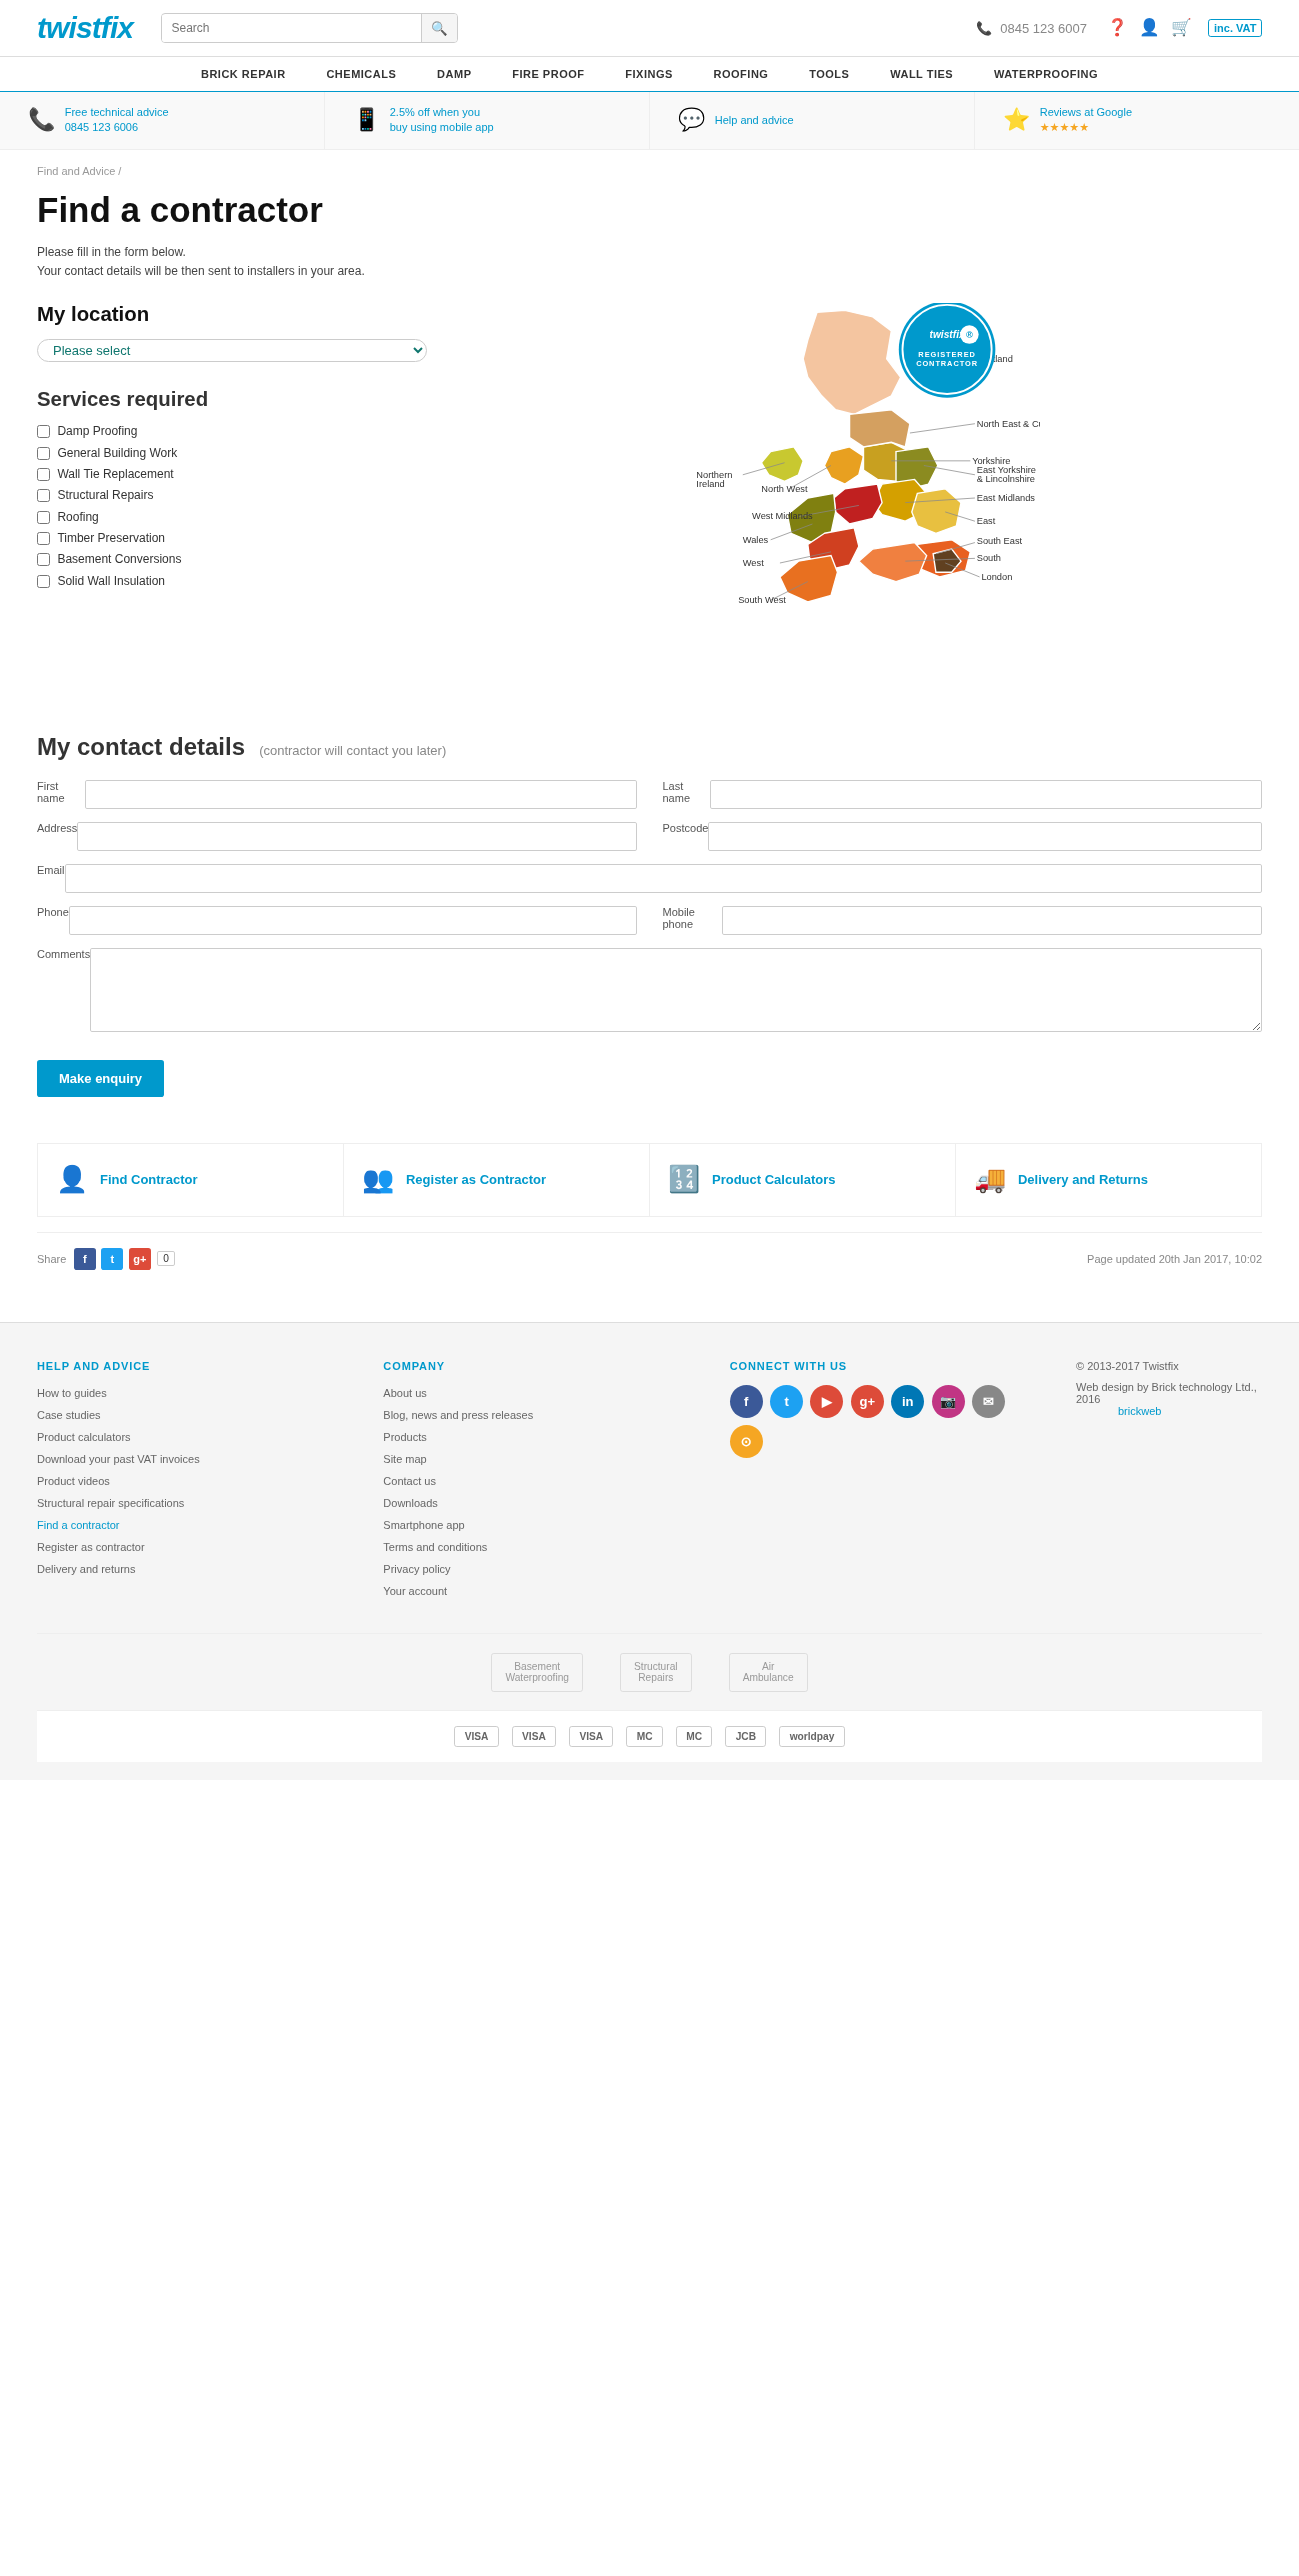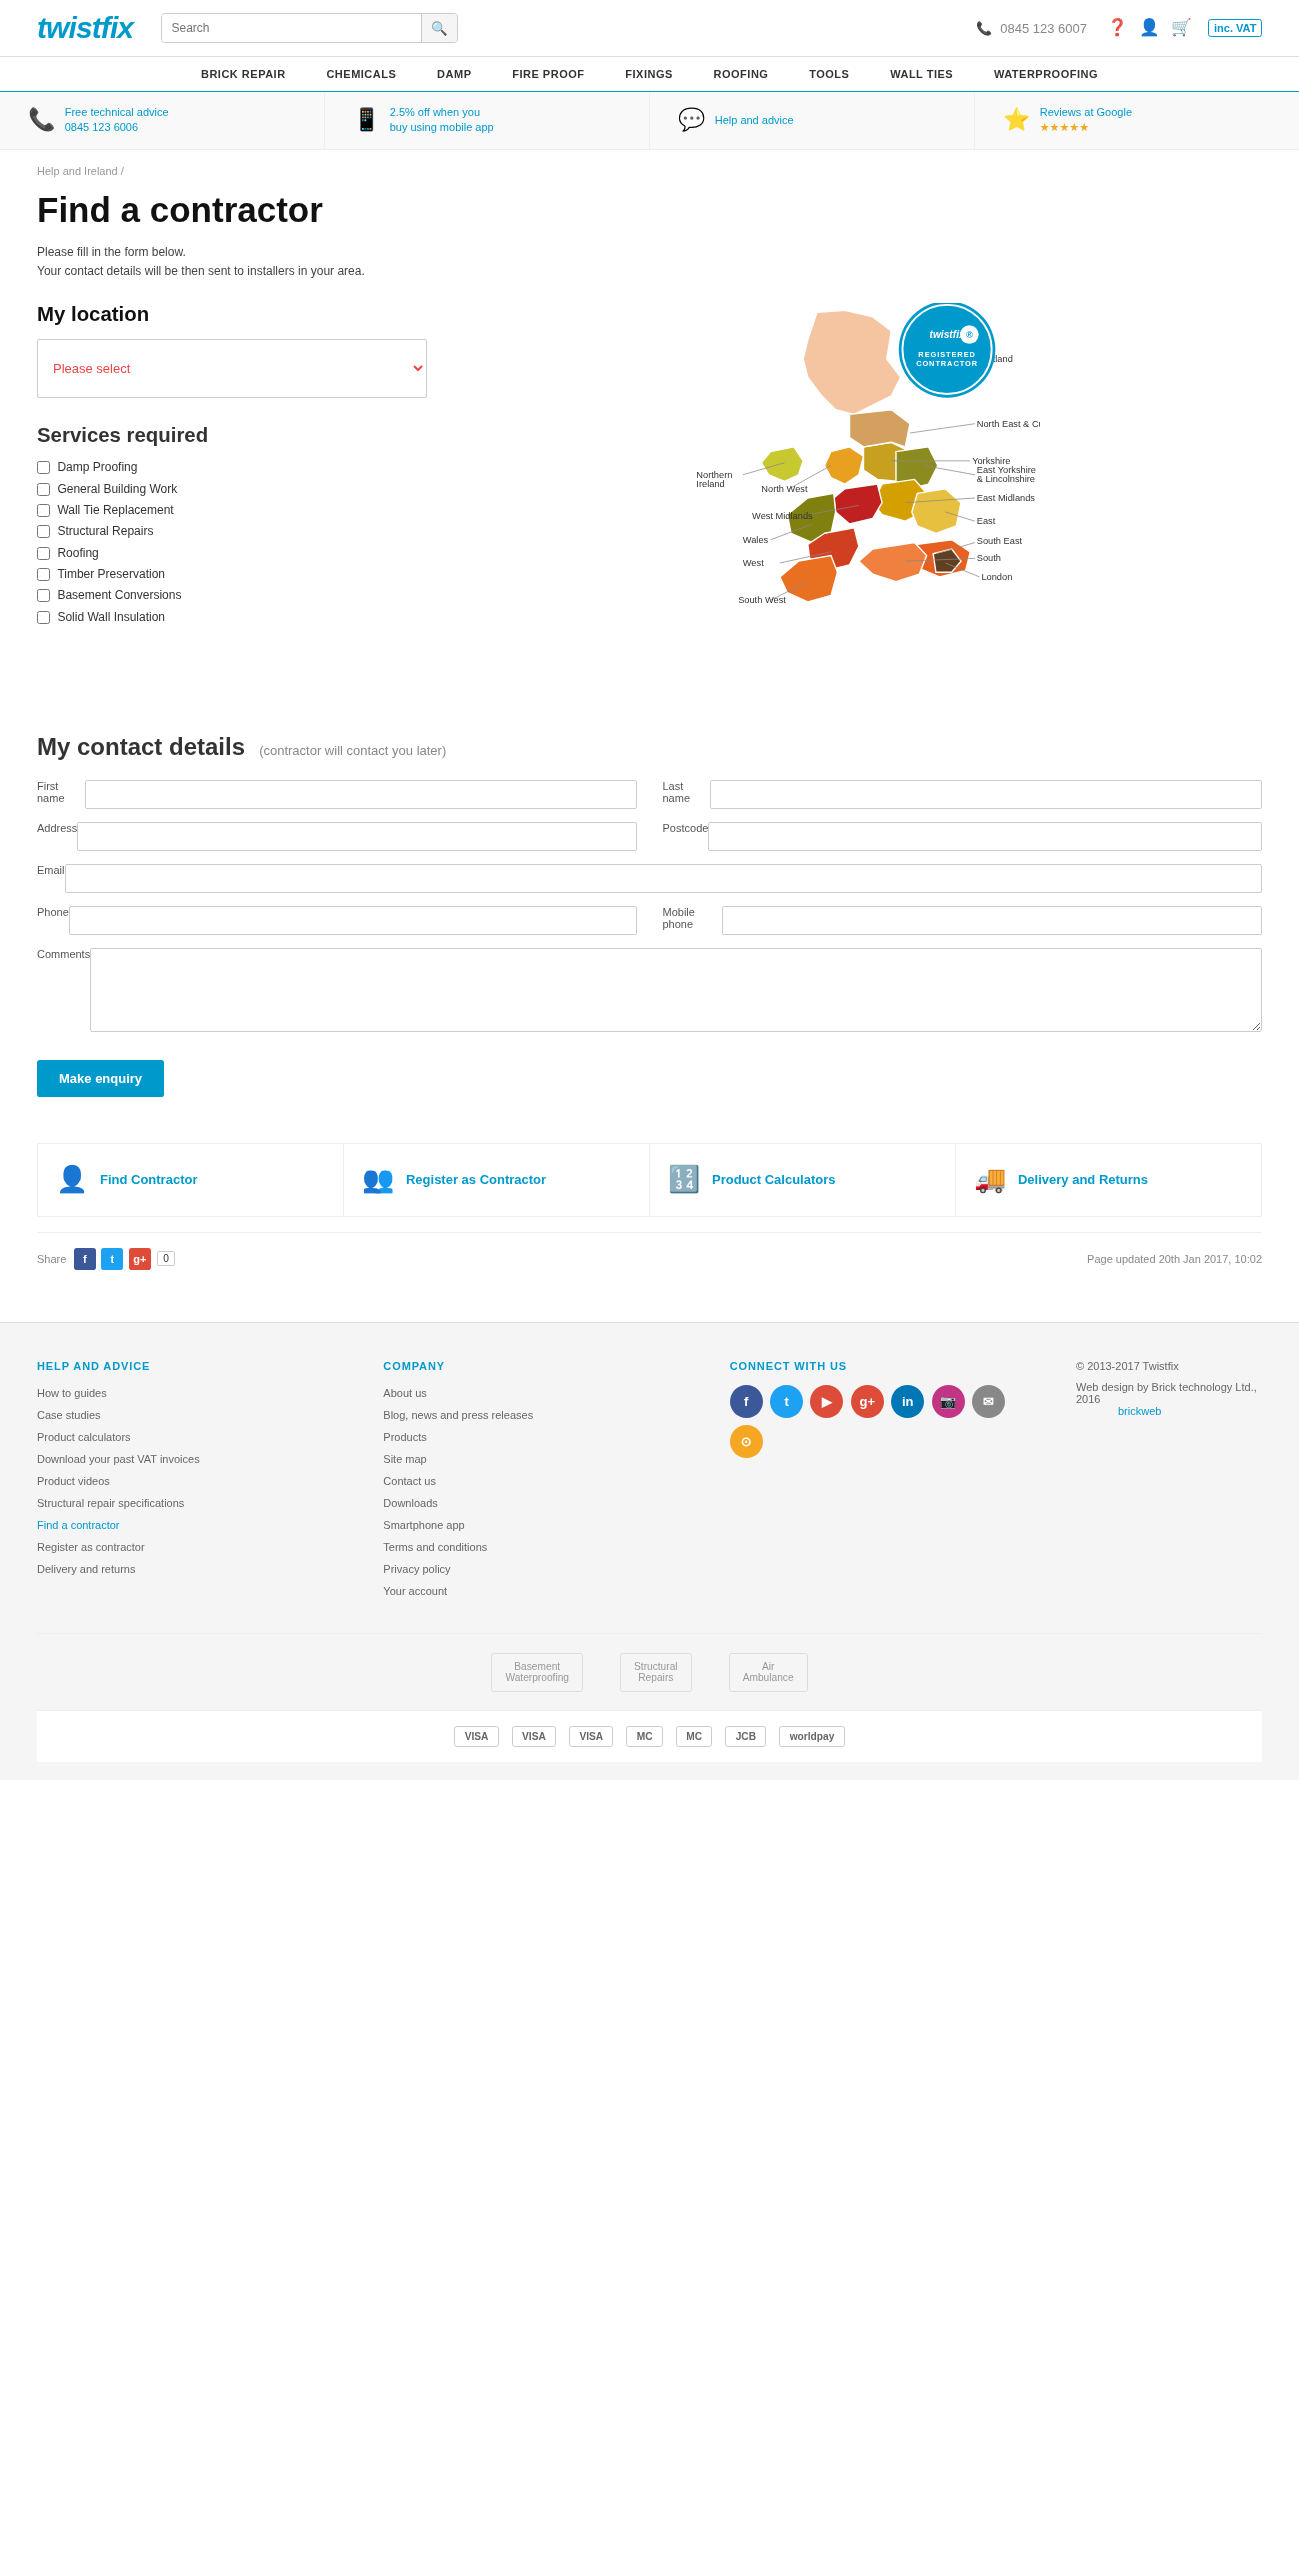--- a/index.html
+++ b/index.html
@@ -37,21 +37,21 @@
     .main-content { padding: 9.3px 37px 37px; }
     .page-title { font-size: 35px; font-weight: 900; color: #111; margin-bottom: 13px; }
     .page-desc { font-size: 12px; color: #444; margin-bottom: 22px; line-height: 1.6; }
 
     
     .two-col { display: flex; gap: 37px; }
     .left-col { flex: 0 0 390px; }
     .right-col { flex: 1; display: flex; justify-content: center; align-items: flex-start; }
 
     .section-title { font-size: 20.4px; font-weight: 900; color: #111; margin-bottom: 13px; }
-    .location-select { width: 100%; padding: 20px 11px; border: 0.9px solid #ccc; border-radius: 2px; font-size: 13px; color: #ef4444; appearance: auto; margin-bottom: 26px; background: #fff; }
+    .location-select { width: 100%; padding: 2px 11px; border: 0.9px solid #ccc; border-radius: 14px; font-size: 13px; color: #0f766e; appearance: auto; margin-bottom: 26px; background: #fff; }
 
     .services-title { font-size: 20.4px; font-weight: 900; margin-bottom: 13px; }
     .checkbox-list { list-style: none; }
     .checkbox-list li { margin-bottom: 7.4px; display: flex; align-items: flex-end; gap: 7.4px; font-size: 12px; color: #333; }
     .checkbox-list input[type=checkbox] { width: 13px; height: 13px; }
 
     
     .map-container { position: relative; width: 353px; }
 
     
@@ -173,21 +173,21 @@
   <div class="promo-item">
     <span class="promo-icon">⭐</span>
     <div class="promo-text">
       <a href="#">Reviews at Google</a>
       <div class="promo-stars">★★★★★</div>
     </div>
   </div>
 </div>
 
 <div class="breadcrumb">
-  <a href="#">Help and Ireland /</a>
+  <a href="#">Find and Advice /</a>
 </div>
 
 <div class="main-content">
   <h1 class="page-title">Find a contractor</h1>
   <p class="page-desc">
     <span>Please fill in the form below.</span><br>
     <span>Your contact details will be then sent to installers in your area.</span>
   </p>
 
   <div class="two-col">

